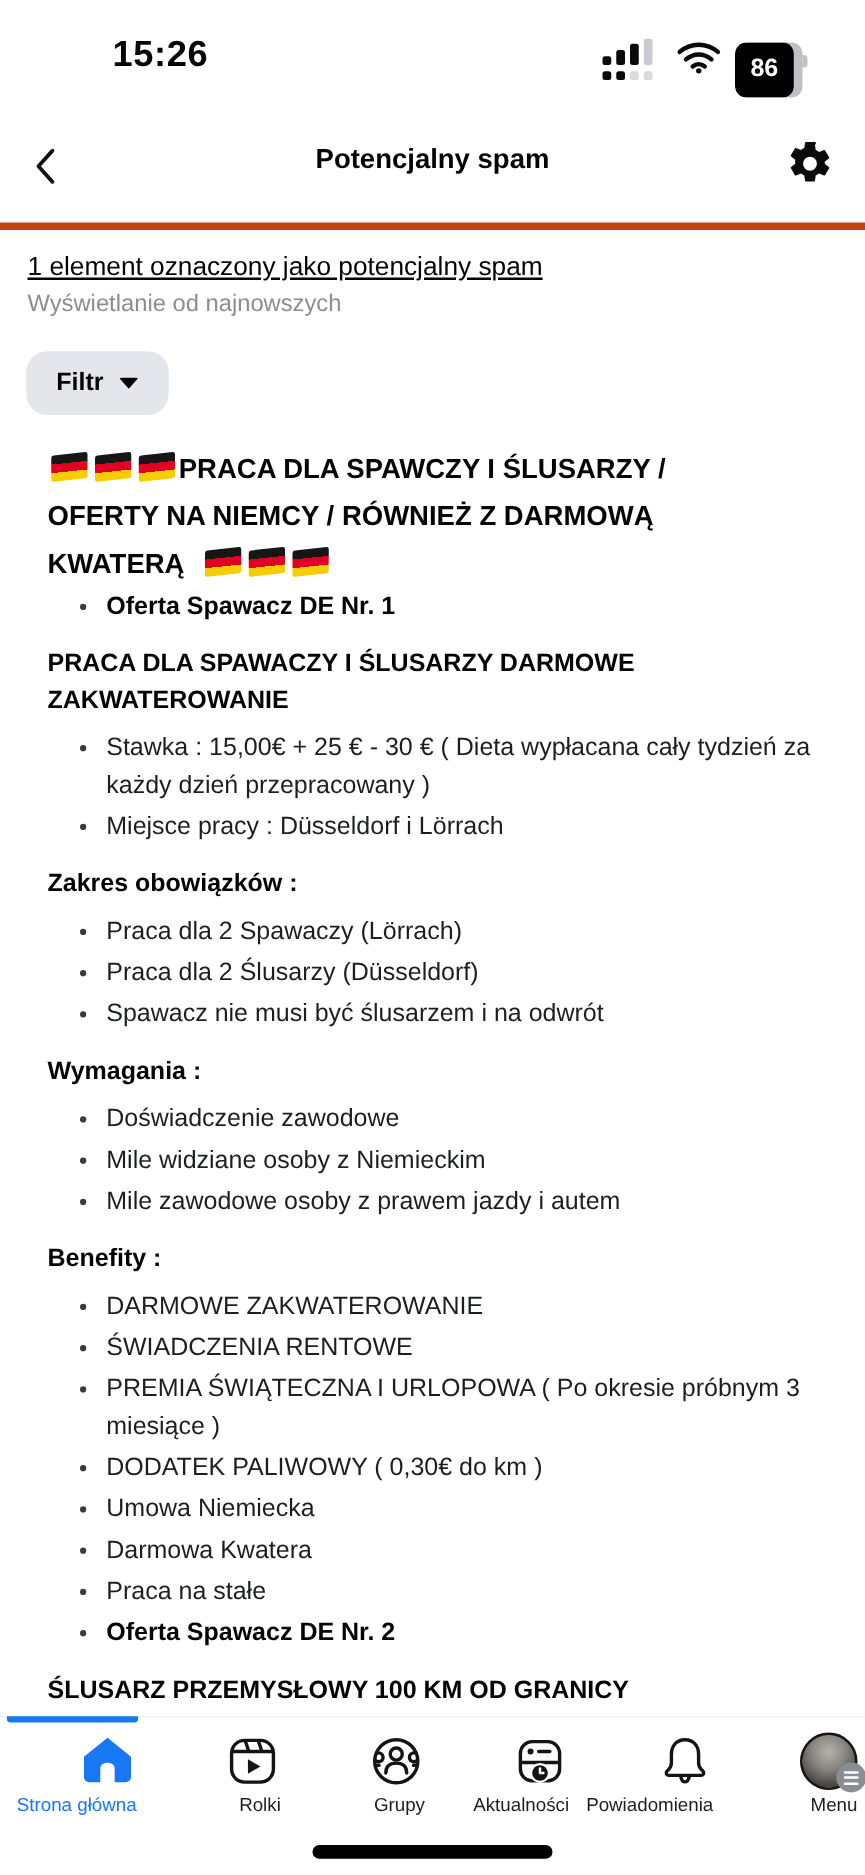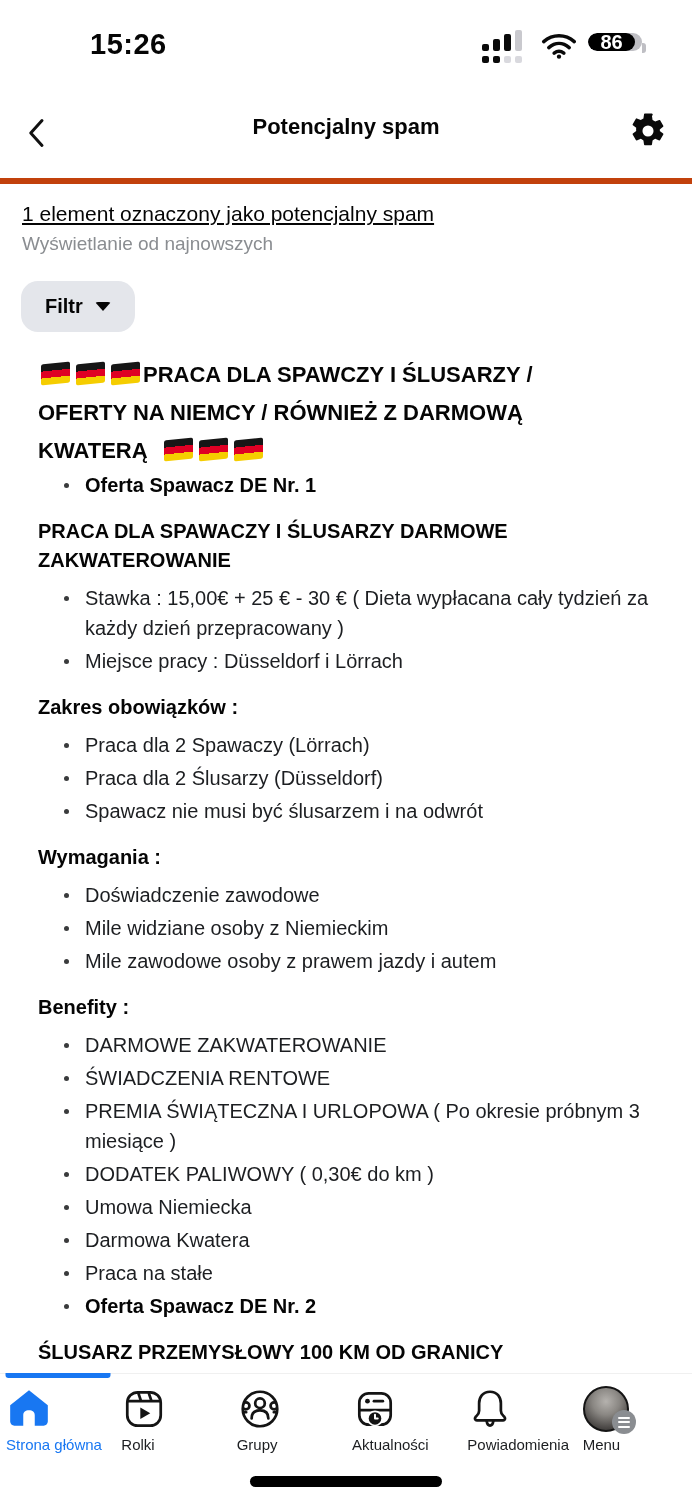--- a/index.html
+++ b/index.html
@@ -17,21 +17,21 @@
   .sig i{position:absolute;border-radius:2px;background:#0a0a0a;}
   .sig .b1{left:0;bottom:12px;width:7px;height:7px;}
   .sig .b2{left:11px;bottom:12px;width:7px;height:12px;}
   .sig .b3{left:22px;bottom:12px;width:7px;height:17px;}
   .sig .b4{left:33px;bottom:12px;width:7px;height:21px;background:#c9c9ce;}
   .sig .c1{left:0;bottom:0;width:7px;height:7px;}
   .sig .c2{left:11px;bottom:0;width:7px;height:7px;}
   .sig .c3{left:22px;bottom:0;width:7px;height:7px;background:#d9d9de;}
   .sig .c4{left:33px;bottom:0;width:7px;height:7px;background:#d9d9de;}
   .battery{position:relative;width:58px;height:30px;}
-  .batt-body{position:absolute;left:0;top:0;width:54px;height:18px;background:#bfbfc4;border-radius:9px;overflow:hidden;}
+  .batt-body{position:absolute;left:0;top:0;width:54px;height:44px;background:#bfbfc4;border-radius:9px;overflow:hidden;}
   .batt-fill{position:absolute;left:0;top:0;bottom:0;width:47px;background:#000;border-radius:9px;
     display:flex;align-items:center;justify-content:center;color:#fff;font-size:20px;font-weight:700;}
   .batt-cap{position:absolute;right:0;top:10px;width:4px;height:10px;background:#bfbfc4;border-radius:0 3px 3px 0;}
   
   .header{height:90px;position:relative;border-bottom:6px solid #c2410c;background:#fff;}
   .back-btn{position:absolute;left:22px;top:24px;width:40px;height:44px;display:flex;align-items:center;background:none;border:none;padding:0;cursor:pointer;}
   .title{position:absolute;left:0;right:0;top:26px;text-align:center;font-size:22px;font-weight:700;}
   .gear-btn{position:absolute;right:22px;top:22px;width:44px;height:44px;background:none;border:none;padding:0;cursor:pointer;}
   
   .summary{padding:18px 22px 0;}
@@ -50,21 +50,21 @@
     background:linear-gradient(180deg,#161616 34%,#df0024 34% 67%,#f5cd00 67%);}
   .flag-gap{margin-left:16px;}
   .section-heading{font-size:20px;font-weight:700;line-height:29px;margin:17px 0 8px;}
   ul.bullets{list-style:none;margin:0;padding:0;}
   li.bullet{position:relative;padding-left:47px;font-size:20px;line-height:30px;margin:0 0 3px;color:#1c1e21;}
   li.bullet .dot{position:absolute;left:26px;top:13px;width:5px;height:5px;border-radius:50%;background:#3a3b3c;}
   li.bullet.bold{font-weight:700;color:#050505;}
   
   .tabbar{position:absolute;left:0;right:0;bottom:0;height:126px;background:#fff;border-top:1px solid #f0f0f0;}
   .tabs{display:flex;}
-  .tab{flex:1;display:flex;flex-direction:column;align-items:flex-start;padding-top:11px;position:relative;background:none;border:none;cursor:pointer;font-family:inherit;}
+  .tab{flex:1;display:flex;flex-direction:column;align-items:flex-end;padding-top:11px;position:relative;background:none;border:none;cursor:pointer;font-family:inherit;}
   .tab .icon{height:48px;display:flex;align-items:center;justify-content:center;}
   .tab .label{font-size:15px;margin-top:3px;color:#1c1e21;white-space:nowrap;}
   .tab.active .label{color:#1877F2;}
   .active-indicator{position:absolute;top:-1px;left:50%;transform:translateX(-50%);width:105px;height:5px;background:#1877F2;border-radius:0 0 3px 3px;}
   .avatar-wrap{position:relative;width:46px;height:46px;}
   .avatar{width:42px;height:42px;border-radius:50%;border:2px solid #141414;
     background:radial-gradient(circle at 50% 32%,#b5b2ae 0%,#8a8783 38%,#4a4745 75%,#262423 100%);}
   .menu-badge{position:absolute;right:-7px;bottom:-2px;width:24px;height:24px;border-radius:50%;
     background:#8a8d91;display:flex;flex-direction:column;align-items:center;justify-content:center;gap:2.5px;}
   .menu-badge i{width:12px;height:2px;background:#fff;border-radius:1px;}

